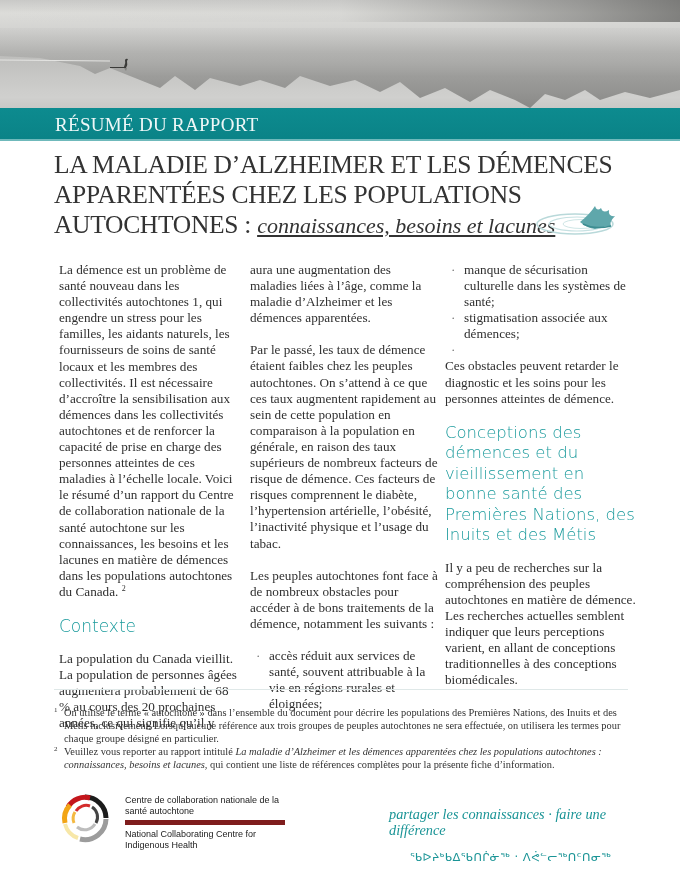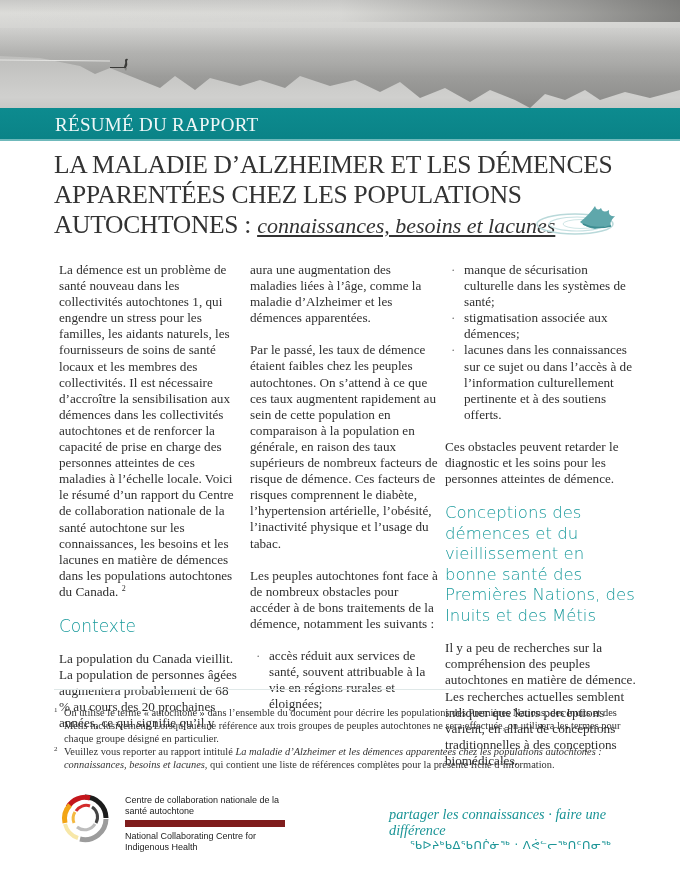--- a/index.html
+++ b/index.html
@@ -40,24 +40,24 @@
   
   .sep { position: absolute; left: 54px; top: 689px; width: 574px; height: 1px; background: #dfe8e8; }
   .footnotes { position: absolute; left: 54px; top: 706px; width: 580px; font-size: 10.4px; line-height: 13px; color: #333; }
   .fn { position: relative; padding-left: 10px; }
   .fn .num { position: absolute; left: 0; top: -2px; font-size: 7px; }
   .fn em { font-style: italic; }
 
   
   .logo { position: absolute; left: 60px; top: 793px; }
   .org { position: absolute; left: 125px; top: 795px; width: 160px; font-family: "Liberation Sans", "DejaVu Sans", sans-serif; font-size: 9px; line-height: 10.5px; color: #222; }
-  .org .fr { padding-bottom: 4px; border-bottom: 7px solid #7f1d1d; margin-bottom: 4px; }
+  .org .fr { padding-bottom: 4px; border-bottom: 5px solid #7f1d1d; margin-bottom: 4px; }
   .tagline { position: absolute; left: 381px; top: 791px; width: 280px; font-style: italic; color: #1a9496; font-size: 14.3px; line-height: 16px; }
   .tagline .l2 { padding-left: 8px; margin-top: 15px; }
-  .tagline .l3 { padding-left: 29px; font-style: normal; font-family: "DejaVu Sans", sans-serif; font-size: 11.5px; letter-spacing: 0.5px; line-height: 15px; }
+  .tagline .l3 { padding-left: 29px; font-style: normal; font-family: "DejaVu Sans", sans-serif; font-size: 11.5px; letter-spacing: 0.5px; line-height: 15px; margin-top: 12px; }
 </style>
 </head>
 <body>
 
 <div class="banner">
   <div class="fog-top"></div>
   <svg class="trees" width="680" height="80" viewBox="0 0 680 80">
     <defs>
       <linearGradient id="tg" x1="0" y1="0" x2="0" y2="1">
         <stop offset="0" stop-color="#bdbdbb" stop-opacity="0.2"></stop>
@@ -104,21 +104,21 @@
   <p>Les peuples autochtones font face à de nombreux obstacles pour accéder à de bons traitements de la démence, notamment les suivants :</p>
   <ul>
     <li><span class="dot">·</span><span>accès réduit aux services de santé, souvent attribuable à la vie en régions rurales et éloignées;</span></li>
   </ul>
 </div>
 
 <div class="col col3">
   <ul>
     <li><span class="dot">·</span><span>manque de sécurisation culturelle dans les systèmes de santé;</span></li>
     <li><span class="dot">·</span><span>stigmatisation associée aux démences;</span></li>
-    <li><span class="dot">·</span><span>lacunes dans les connaissances sur ce sujet ou dans l’accès à de l’information culturellement pertinente et à des soutiens offerts.</span></li>
+    <li><span class="dot">·</span></li>
   </ul>
   <p>Ces obstacles peuvent retarder le diagnostic et les soins pour les personnes atteintes de démence.</p>
   <div class="h2">Conceptions des démences et du vieillissement en bonne santé des Premières Nations, des Inuits et des Métis</div>
   <p>Il y a peu de recherches sur la compréhension des peuples autochtones en matière de démence. Les recherches actuelles semblent indiquer que leurs perceptions varient, en allant de conceptions traditionnelles à des conceptions biomédicales.</p>
 </div>
 
 <div class="sep"></div>
 <div class="footnotes">
   <div class="fn">
     <span class="num">1</span>

